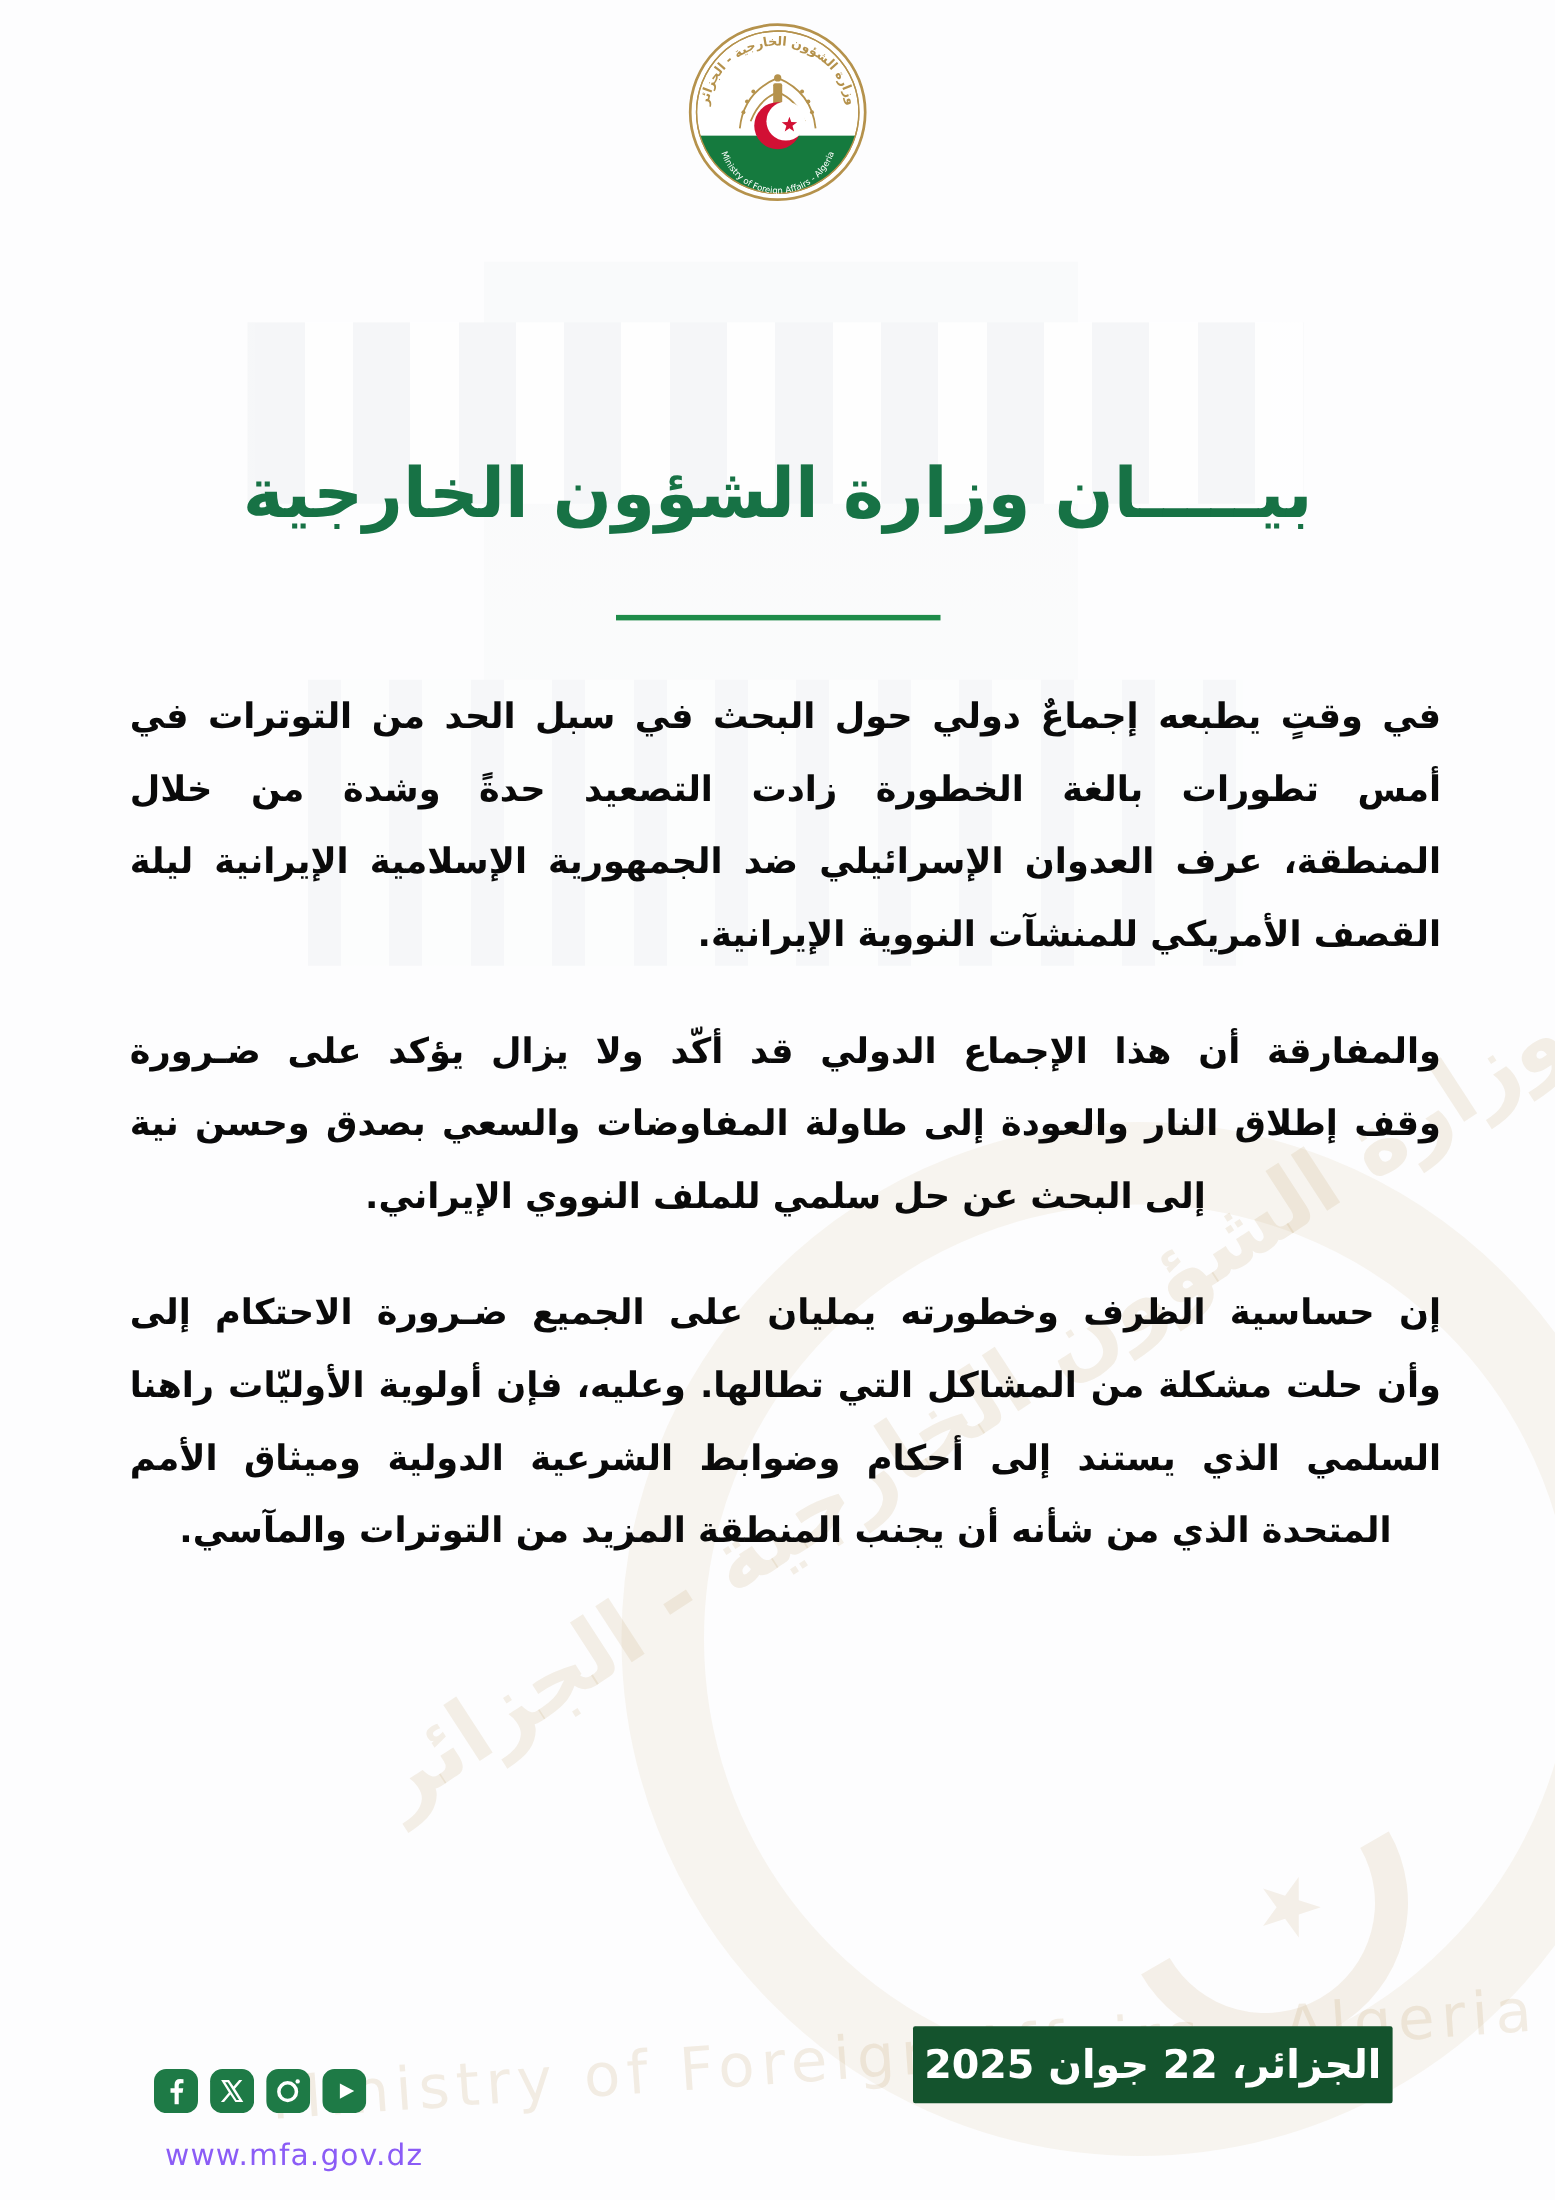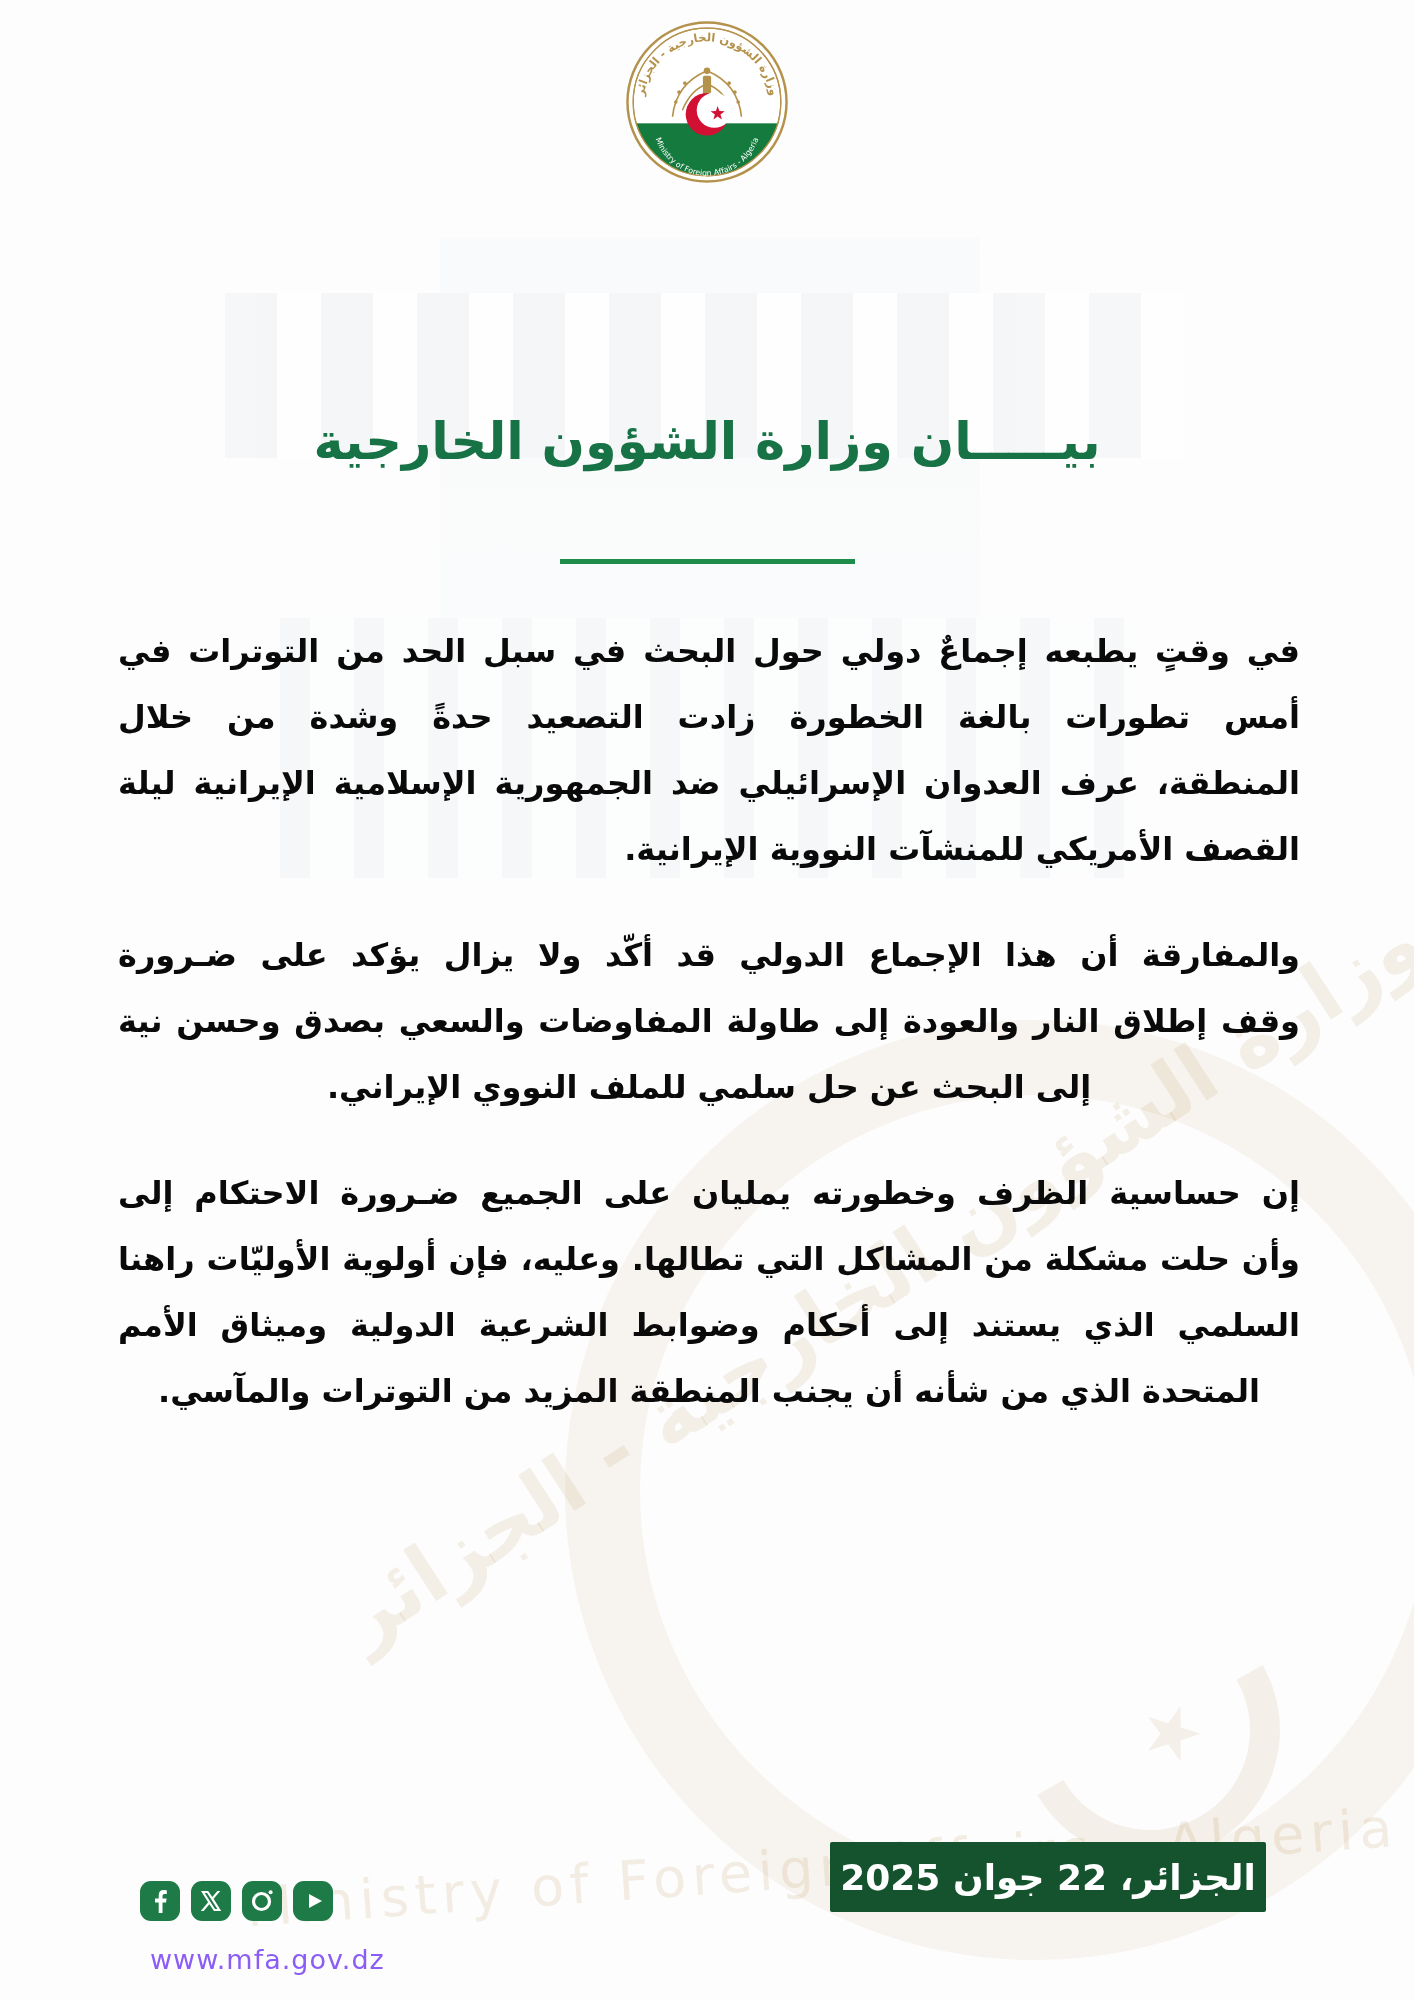--- a/index.html
+++ b/index.html
@@ -23,24 +23,24 @@
   .wm-crescent{position:absolute;left:1020px;top:1600px;width:260px;height:260px;border-radius:50%;
     border:30px solid transparent;border-bottom-color:rgba(186,147,85,.13);
     border-right-color:rgba(186,147,85,.13);transform:rotate(15deg);box-sizing:border-box;z-index:0;}
   .wm-star{position:absolute;left:1140px;top:1690px;font-size:72px;color:rgba(186,147,85,.13);
     transform:rotate(18deg);z-index:0;}
   
   .logo{position:absolute;left:625px;top:20px;width:164px;height:164px;z-index:2;}
   .republic{position:absolute;left:0;top:226px;width:100%;text-align:center;direction:rtl;
     font-size:42px;font-weight:bold;color:#1d6e3e;z-index:2;}
   .statement-title{position:absolute;left:0;top:412px;width:100%;text-align:center;direction:rtl;
-    font-size:51px;font-weight:bold;color:#177245;z-index:2;}
+    font-size:63px;font-weight:bold;color:#177245;z-index:2;}
   .title-underline{position:absolute;left:560px;top:559px;width:295px;height:5px;background:#1e8c4a;z-index:2;}
   
-  .body-text{position:absolute;left:118px;right:114px;top:618px;direction:rtl;color:#0a0a0a;
+  .body-text{position:absolute;left:118px;right:104px;top:618px;direction:rtl;color:#0a0a0a;
     font-weight:bold;font-size:32px;z-index:2;}
   .para{margin:0 0 40px 0;}
   .jline{text-align:justify;text-align-last:justify;line-height:66px;}
   .last-right{text-align-last:right;}
   .last-center{text-align-last:center;}
   
   .date-badge{position:absolute;left:830px;top:1842px;width:436px;height:70px;background:#14532d;
     color:#ffffff;font-size:36px;font-weight:bold;display:flex;align-items:center;justify-content:center;
     direction:rtl;border-radius:2px;z-index:2;}
   .social{position:absolute;left:140px;top:1881px;display:flex;gap:11px;z-index:2;}

